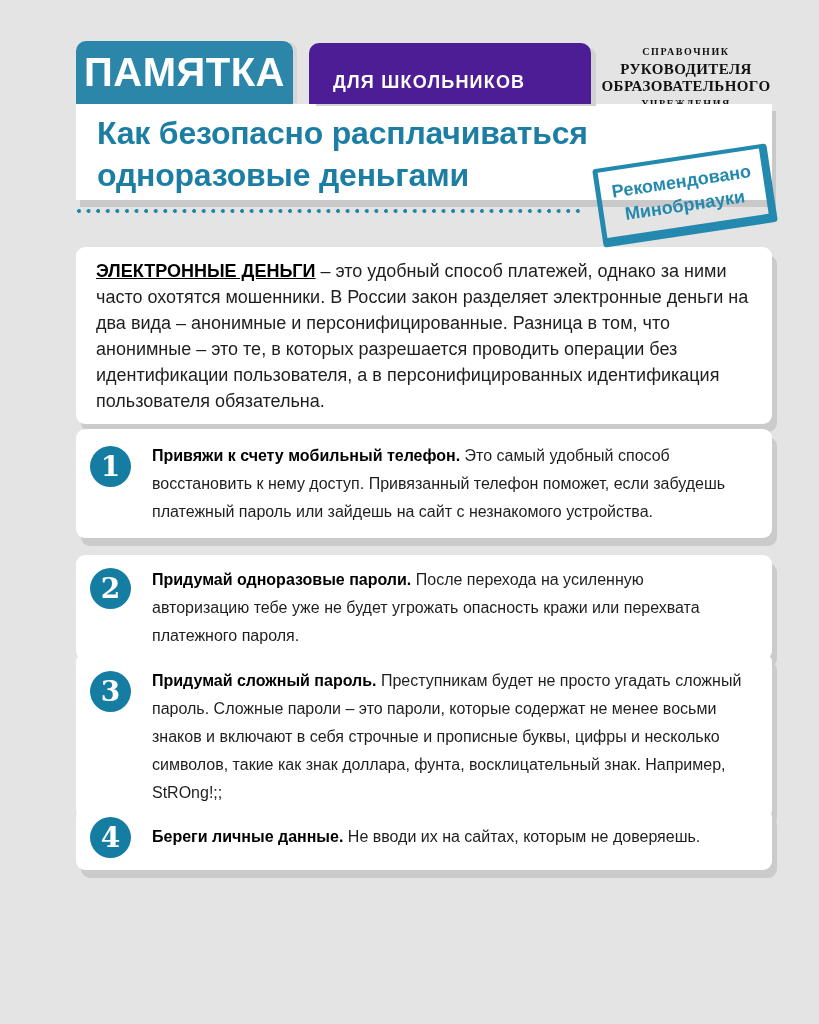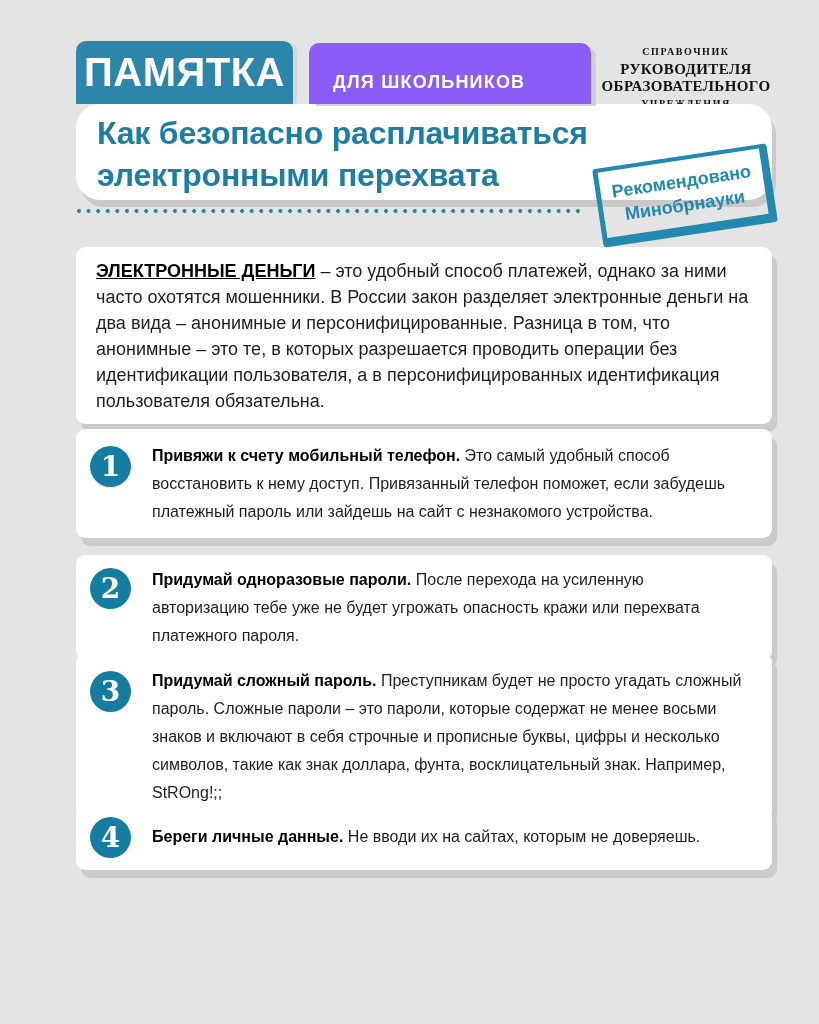--- a/index.html
+++ b/index.html
@@ -14,40 +14,40 @@
   .tab-memo{
     left:76px;top:41px;width:217px;height:63px;
     background:#2b86a9;border-radius:10px 10px 0 0;
     display:flex;align-items:center;justify-content:center;
     color:#ffffff;font-weight:bold;font-size:40px;letter-spacing:.5px;
     box-shadow:5px 0 0 -1px rgba(0,0,0,0.06);
     z-index:3;
   }
   .tab-audience{
     left:309px;top:43px;width:282px;height:61px;
-    background:#8b5cf6;border-radius:10px 10px 0 0;
+    background:#4c1d95;border-radius:10px 10px 0 0;
     display:flex;align-items:flex-end;
     padding:0 0 11px 24px;box-sizing:border-box;
     color:#ffffff;font-weight:bold;font-size:18px;letter-spacing:1.2px;
     box-shadow:6px 3px 0 -1px #d2d2d2;
     z-index:2;
   }
   
   .logo{
     left:598px;top:47px;width:176px;text-align:center;color:#121212;
     font-family:"Liberation Serif", serif;line-height:1;
   }
   .logo .l-small{font-size:10px;font-weight:bold;letter-spacing:1.6px;margin-bottom:4px;}
   .logo .l-big{font-size:15px;font-weight:bold;letter-spacing:.4px;line-height:17px;}
   .logo .l-small2{font-size:10px;font-weight:bold;letter-spacing:1.6px;margin-top:4px;}
   .logo .l-dot{font-size:10px;margin-top:2px;}
   
   .title-card{
     left:76px;top:104px;width:696px;height:96px;background:#ffffff;
-    box-shadow:4px 7px 0 #c9c9c9;z-index:1;border-radius:24px;
+    box-shadow:4px 7px 0 #c9c9c9;z-index:1;
   }
   .title-text{
     position:absolute;left:21px;top:8px;
     font-size:32px;line-height:42px;font-weight:bold;color:#1d7ea4;letter-spacing:-.2px;
   }
   
   .dotted{
     left:76px;top:208px;width:509px;height:6px;
     background-image:radial-gradient(circle at 3px 3px,#2286a9 1.8px,rgba(0,0,0,0) 2.2px);
     background-size:9.6px 6px;background-repeat:repeat-x;
@@ -109,21 +109,21 @@
   <div class="l-small">СПРАВОЧНИК</div>
   <div class="l-big">РУКОВОДИТЕЛЯ</div>
   <div class="l-big">ОБРАЗОВАТЕЛЬНОГО</div>
   <div class="l-small2">УЧРЕЖДЕНИЯ</div>
   <div class="l-dot">•</div>
 </div>
 
 <div class="abs title-card">
   <div class="title-text">
     <div>Как безопасно расплачиваться</div>
-    <div>электронными перехвата</div>
+    <div>одноразовые деньгами</div>
   </div>
 </div>
 
 <div class="abs dotted"></div>
 
 <div class="abs stamp">
   <div>Рекомендовано</div>
   <div>Минобрнауки</div>
 </div>
 

